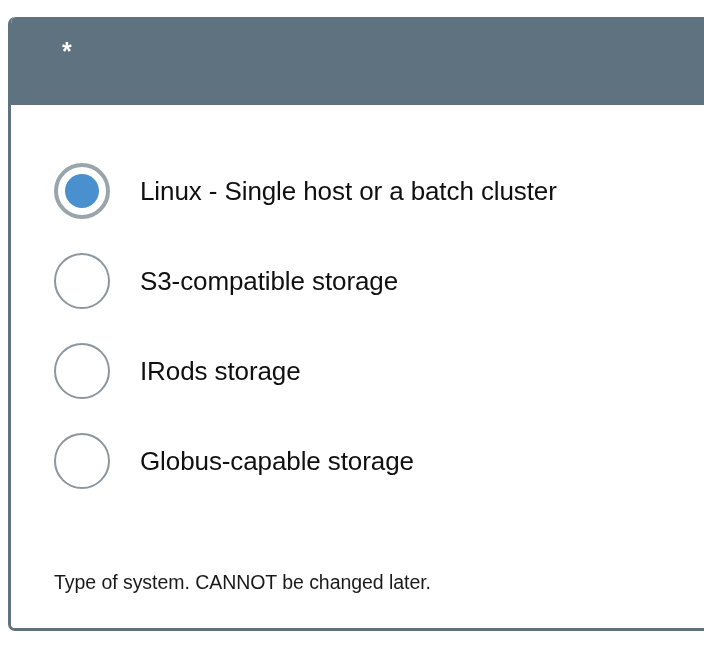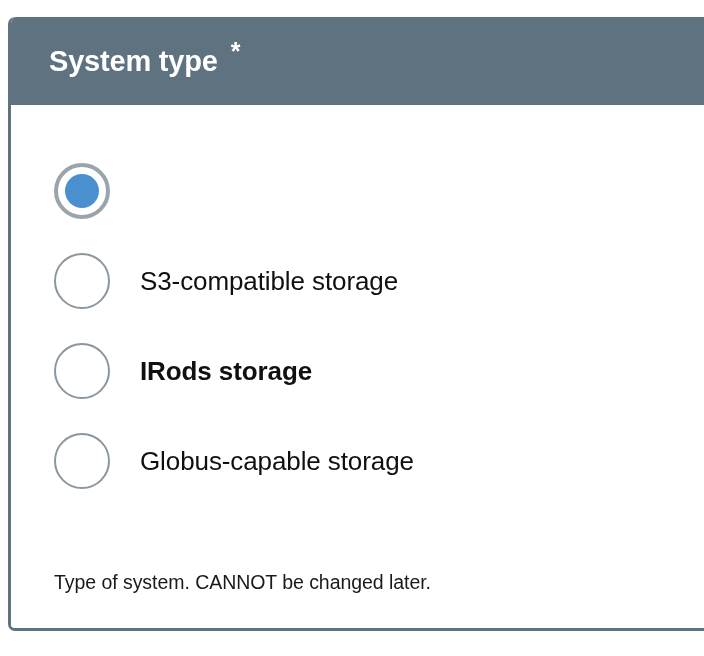--- a/index.html
+++ b/index.html
@@ -87,21 +87,21 @@
   .radio-option {
     position: absolute;
     left: 43px;
     height: 60px;
     display: flex;
     align-items: center;
     cursor: pointer;
   }
   .radio-option.opt-0 { top: 56px; }
   .radio-option.opt-1 { top: 146px; text-align: center; }
-  .radio-option.opt-2 { top: 236px; font-weight: bold; }
+  .radio-option.opt-2 { top: 236px; }
   .radio-option.opt-3 { top: 326px; text-align: right; }
 
   .radio-mark {
     position: relative;
     width: 56px;
     height: 56px;
     flex: 0 0 56px;
     box-sizing: border-box;
     border-radius: 50%;
     background: #ffffff;
@@ -150,32 +150,32 @@
   }
 </style>
 </head>
 <body>
 
 <div class="stage">
 
   <section class="card">
 
     <header class="card-header">
-      <span class="card-title">System type</span>
       <span class="required-asterisk">*</span>
     </header>
 
     <div class="card-body">
 
       <div class="radio-list">
 
         <div class="radio-option opt-0 checked">
           <span class="radio-mark">
             <span class="dot"></span>
           </span>
+          <span class="radio-label">Linux - Single host or a batch cluster</span>
         </div>
 
         <div class="radio-option opt-1">
           <span class="radio-mark">
             
           </span>
           <span class="radio-label">S3-compatible storage</span>
         </div>
 
         <div class="radio-option opt-2">

